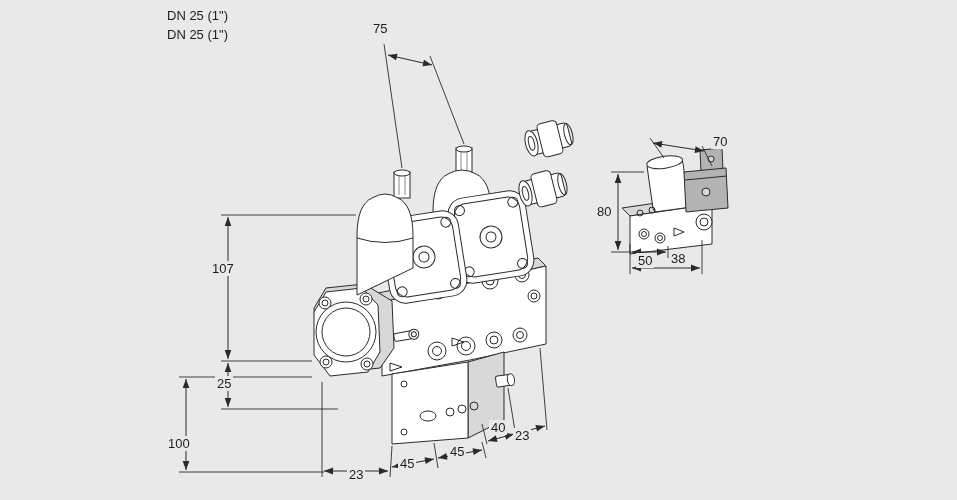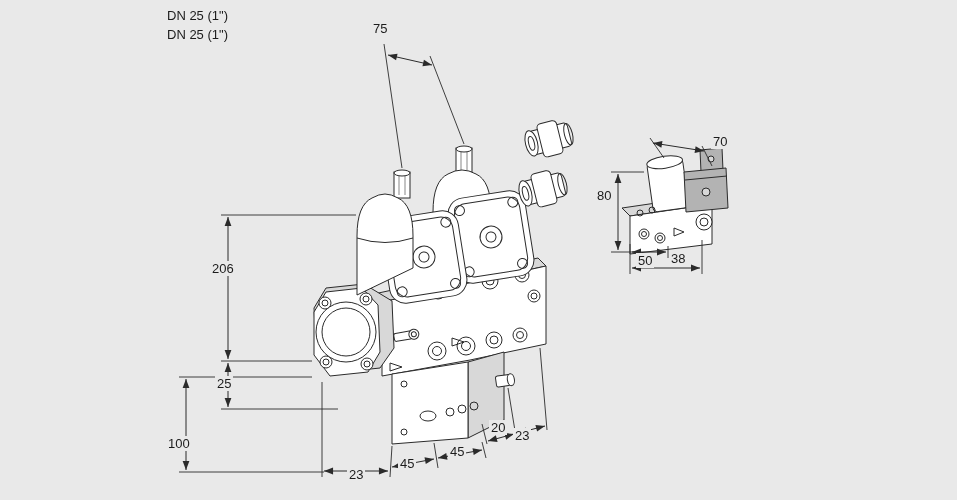--- a/index.html
+++ b/index.html
@@ -223,26 +223,26 @@
       <line class="ext" x1="702" y1="240" x2="702" y2="274"></line>
       <line class="dim" x1="632" y1="252" x2="666" y2="252" marker-start="url(#ar)" marker-end="url(#ar)"></line>
       <line class="dim" x1="632" y1="268" x2="700" y2="268" marker-start="url(#ar)" marker-end="url(#ar)"></line>
     </g>
   </svg>
 
   <span class="lbl" style="left:165px;top:8px">DN 25 (1")</span>
   <span class="lbl" style="left:165px;top:27px">DN 25 (1")</span>
 
   <span class="lbl" style="left:371px;top:21px">75</span>
-  <span class="lbl" style="left:210px;top:261px">206</span>
+  <span class="lbl" style="left:210px;top:261px">107</span>
   <span class="lbl" style="left:215px;top:376px">25</span>
   <span class="lbl" style="left:166px;top:436px">100</span>
   <span class="lbl" style="left:347px;top:467px">23</span>
   <span class="lbl" style="left:398px;top:456px">45</span>
   <span class="lbl" style="left:448px;top:444px">45</span>
-  <span class="lbl" style="left:489px;top:420px">20</span>
+  <span class="lbl" style="left:489px;top:420px">40</span>
   <span class="lbl" style="left:513px;top:428px">23</span>
 
   <span class="lbl" style="left:711px;top:134px">70</span>
-  <span class="lbl" style="left:595px;top:188px">80</span>
+  <span class="lbl" style="left:595px;top:204px">80</span>
   <span class="lbl" style="left:636px;top:253px">50</span>
   <span class="lbl" style="left:669px;top:251px">38</span>
 </div>
 
 </body></html>

